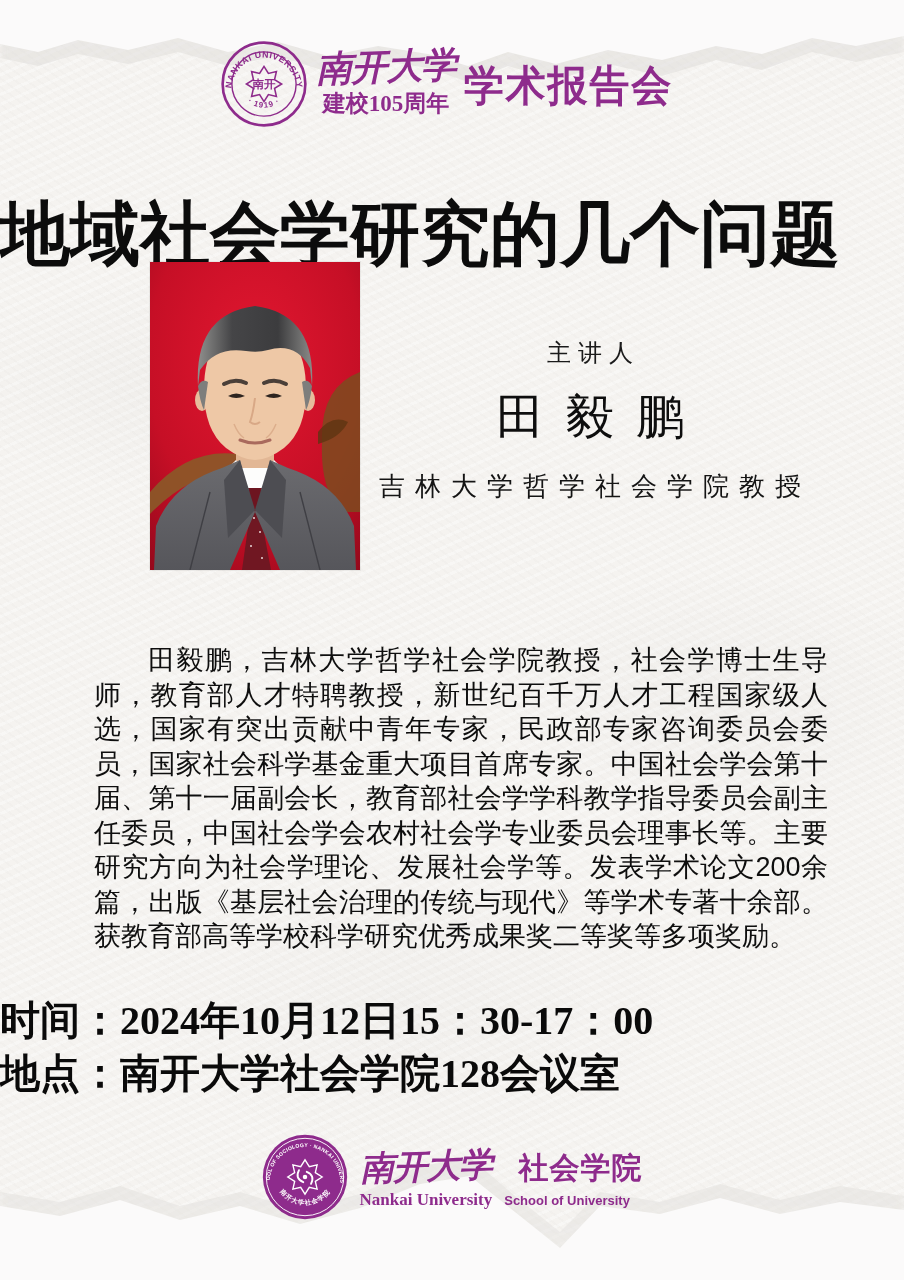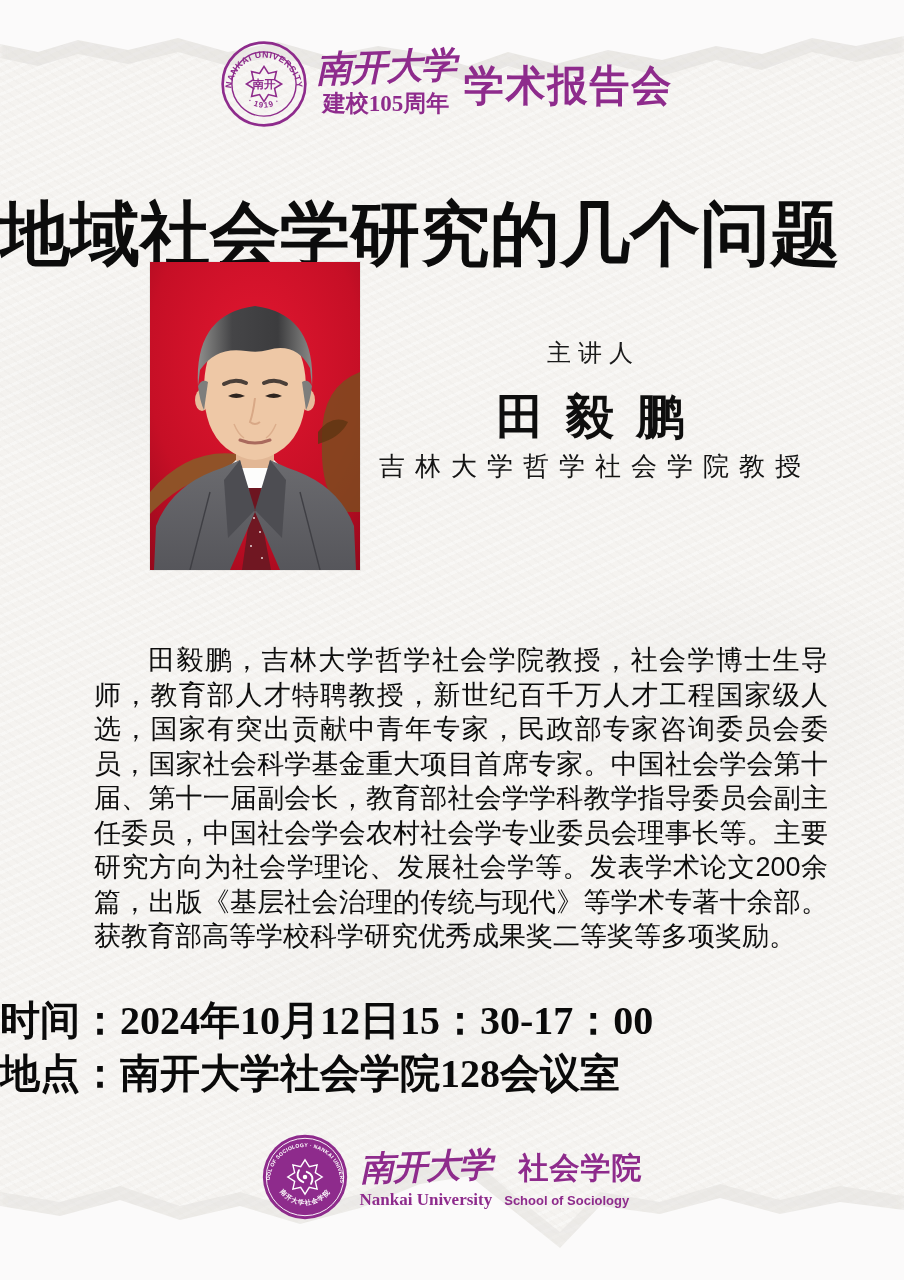--- a/index.html
+++ b/index.html
@@ -76,22 +76,22 @@
     position:absolute;left:150px;top:262px;width:210px;height:308px;z-index:5;
     box-shadow:0 0 0 1px rgba(0,0,0,0.05);
   }
   .photo svg{display:block;width:100%;height:100%;}
   
   .speaker{
     position:absolute;left:360px;top:337px;width:460px;text-align:center;z-index:5;
   }
   .speaker-role span{font-size:24px;letter-spacing:7px;margin-right:-7px;color:#1a1a1a;font-weight:500;}
   .speaker-name{margin-top:16px;}
-  .speaker-name span{font-size:48px;font-weight:700;letter-spacing:22px;margin-right:-22px;color:#0e0e0e;margin-top:48px;}
-  .speaker-affil{}
+  .speaker-name span{font-size:48px;font-weight:400;letter-spacing:22px;margin-right:-22px;color:#0e0e0e;margin-top:48px;}
+  .speaker-affil{margin-top:20px;}
   .speaker-affil span{font-size:26px;letter-spacing:10px;margin-right:-10px;color:#141414;font-weight:500;}
   
   .bio{
     position:absolute;left:94px;top:616px;width:734px;z-index:5;
     font-size:27px;line-height:34.5px;text-align:justify;text-indent:2em;
     color:#0e0e0e;font-weight:400;
   }
   
   .details{
     position:absolute;top:998px;left:0;width:904px;text-align:left;z-index:5;
@@ -259,18 +259,18 @@
       <path d="M43,42 q-5,10 5,14" stroke="#ffffff" stroke-width="2.2" fill="none" stroke-linecap="round"></path>
       <path d="M57,58 q5,-10 -5,-14" stroke="#ffffff" stroke-width="2.2" fill="none" stroke-linecap="round"></path>
     </svg>
     <div class="footer-text">
       <div class="footer-row1">
         <span class="footer-call">南开大学</span>
         <span class="footer-dept">社会学院</span>
       </div>
       <div class="footer-row2">
         <span class="footer-en">Nankai University</span>
-        <span class="footer-en2">School of Sociology</span>
+        <span class="footer-en2">School of University</span>
       </div>
     </div>
   </div>
 
 </div>
 
 </body></html>

